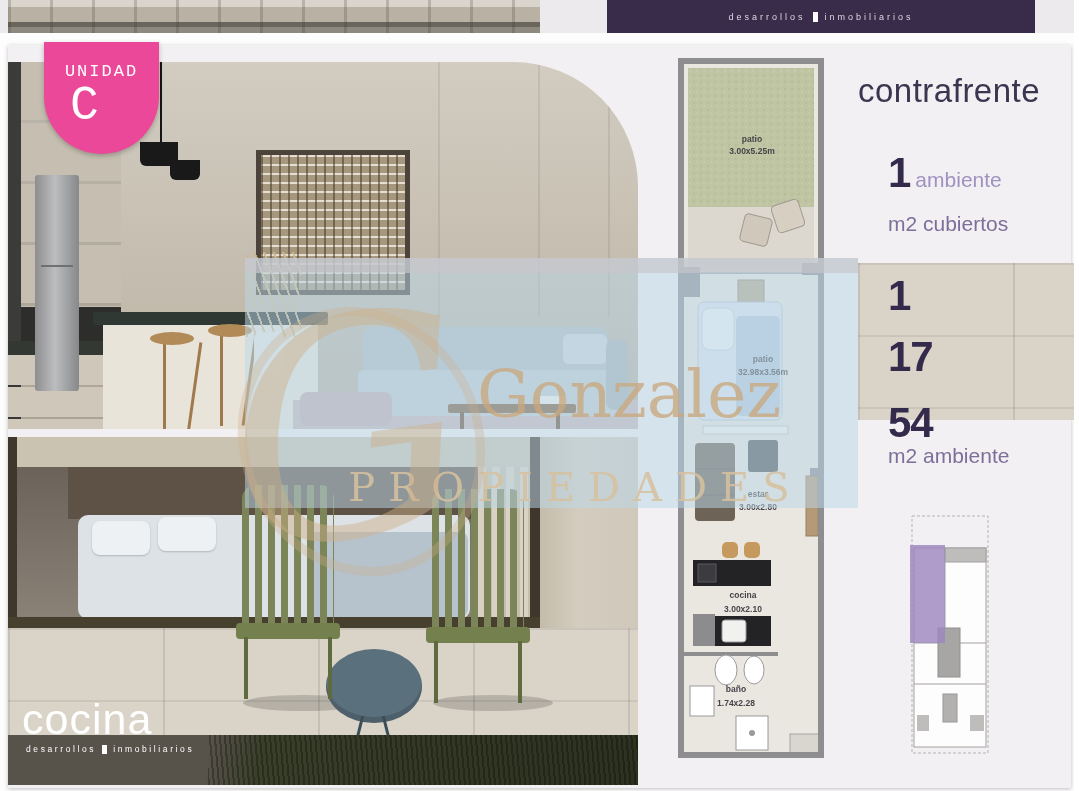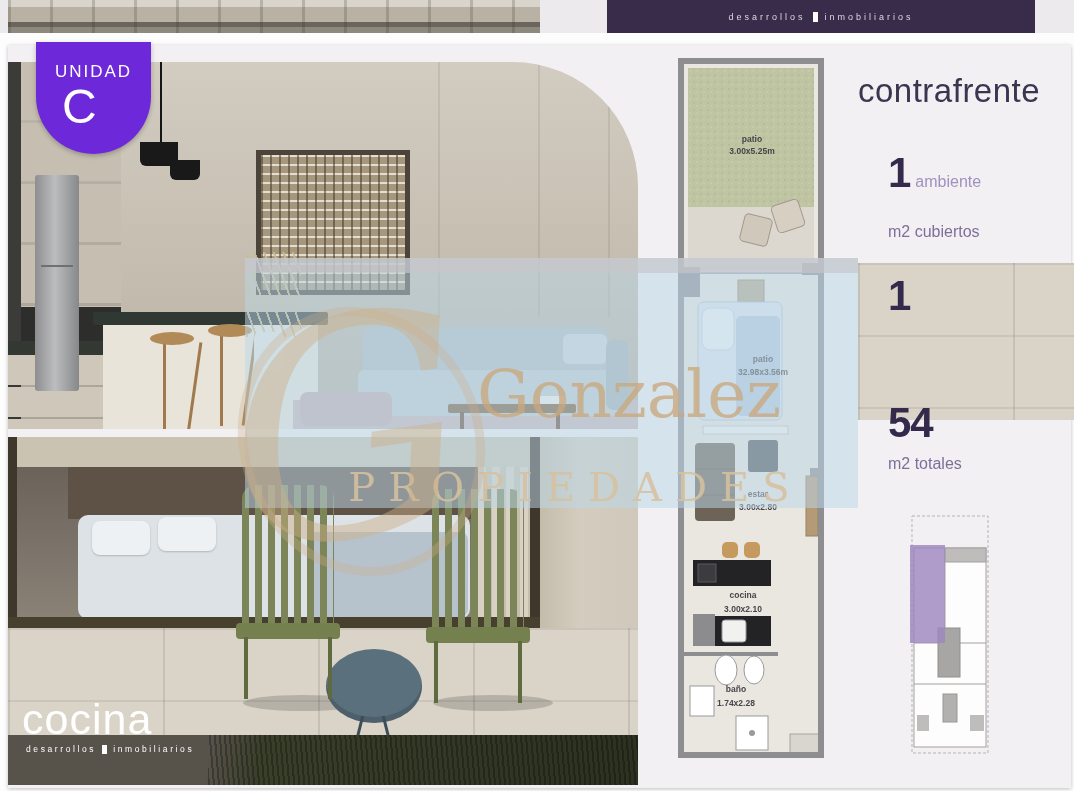--- a/index.html
+++ b/index.html
@@ -16,23 +16,23 @@
       display:flex;align-items:center;justify-content:center;}
   .prev-tagline{display:flex;align-items:center;gap:7px;color:#ddd9e2;font-size:9px;
       letter-spacing:3px;font-weight:400;}
   .tag-block{width:5px;height:10px;background:#ffffff;}
 
   
   .card{position:absolute;left:8px;top:45px;width:1063px;height:743px;background:#f2f0f3;
         box-shadow:0 1px 4px rgba(0,0,0,.25);}
 
   
-  .unit-badge{position:absolute;left:36px;top:42px;width:115px;height:112px;z-index:7;
-      background:#6d28d9;border-radius:0 0 58px 58px;color:#fff;text-align:center;
-      box-shadow:0 2px 5px rgba(0,0,0,.25);}
+  .unit-badge{position:absolute;left:44px;top:42px;width:115px;height:112px;z-index:7;
+      background:#ec4899;border-radius:0 0 58px 58px;color:#fff;text-align:center;
+      box-shadow:0 2px 5px rgba(0,0,0,.25);font-family:Liberation Mono, monospace;}
   .unit-badge .u-label{margin-top:20px;font-size:17px;letter-spacing:2px;font-weight:400;}
   .unit-badge .u-letter{font-size:48px;font-weight:300;line-height:1;margin-top:1px;text-align:left;
       padding-left:26px;}
 
   
   .photo-top{position:absolute;left:8px;top:62px;width:630px;height:367px;overflow:hidden;
       border-top-right-radius:125px;background:linear-gradient(180deg,#d2ccc1,#c4bcae 60%,#b8afa0);z-index:1;}
   .pt-darkedge{position:absolute;left:0;top:0;width:13px;height:100%;background:#3b3b39;}
   .pt-cabinets{position:absolute;left:13px;top:0;width:100px;height:245px;
       background:repeating-linear-gradient(180deg,#c6bfb1 0 58px,rgba(0,0,0,.10) 58px 61px);}
@@ -126,21 +126,21 @@
       font-style:italic;font-size:300px;line-height:1;color:rgba(206,175,136,.45);transform:rotate(-8deg);}
   .wm-ellipse{position:absolute;left:240px;top:305px;width:225px;height:255px;z-index:3;
       border:9px solid rgba(206,175,136,.32);border-radius:50%;transform:rotate(-22deg);}
 
   
   .pb-head{position:absolute;left:858px;top:72px;width:178px;text-align:right;color:#3b3550;z-index:6;}
   .pb-floor{font-size:27px;padding-right:16px;line-height:1.05;}
   .pb-orient{font-size:33px;letter-spacing:.5px;line-height:1.15;}
   .stat{position:absolute;left:888px;z-index:6;}
   .stat-num{font-size:42px;font-weight:700;line-height:1;color:#342b4c;letter-spacing:-1px;}
-  .stat-label{font-size:16px;color:#7c6f99;margin-top:11px;}
+  .stat-label{font-size:21px;color:#7c6f99;margin-top:0;}
   .stat-label.light{color:#9e92c0;}
   .stat-inline{display:flex;align-items:baseline;gap:5px;}
   .stat1{top:152px;} .stat2{top:212px;} .stat3{top:275px;} .stat4{top:336px;} .stat5{top:402px;}
   .indent{padding-left:7px;}
 
   
   .keyplan{position:absolute;left:905px;top:514px;z-index:6;}
 </style>
 </head>
 <body>
@@ -322,24 +322,25 @@
       <span class="stat-label light">ambiente</span>
     </div>
   </div>
   <div class="stat stat2">
     <div class="stat-label">m2 cubiertos</div>
   </div>
   <div class="stat stat3">
     <div class="stat-num">1</div>
   </div>
   <div class="stat stat4">
+    <div class="stat-num">17</div>
   </div>
   <div class="stat stat5">
     <div class="stat-num">54</div>
-    <div class="stat-label">m2 totales</div>
+    <div class="stat-label">m2 ambiente</div>
   </div>
 
   <svg class="keyplan" width="90" height="242" viewBox="0 0 90 242">
     <rect x="7" y="2" width="76" height="237" fill="none" stroke="#b5b3b1" stroke-width="1" stroke-dasharray="3,2"></rect>
     <rect x="9" y="34" width="72" height="199" fill="#fdfdfd" stroke="#a3a19f"></rect>
     <rect x="40" y="34" width="41" height="14" fill="#bfbdbb" stroke="#a3a19f"></rect>
     <line x1="40" y1="34" x2="40" y2="129" stroke="#a3a19f"></line>
     <line x1="9" y1="129" x2="81" y2="129" stroke="#a3a19f"></line>
     <line x1="9" y1="170" x2="81" y2="170" stroke="#a3a19f"></line>
     <rect x="33" y="114" width="22" height="49" fill="#a8a6a4" stroke="#91908e"></rect>

